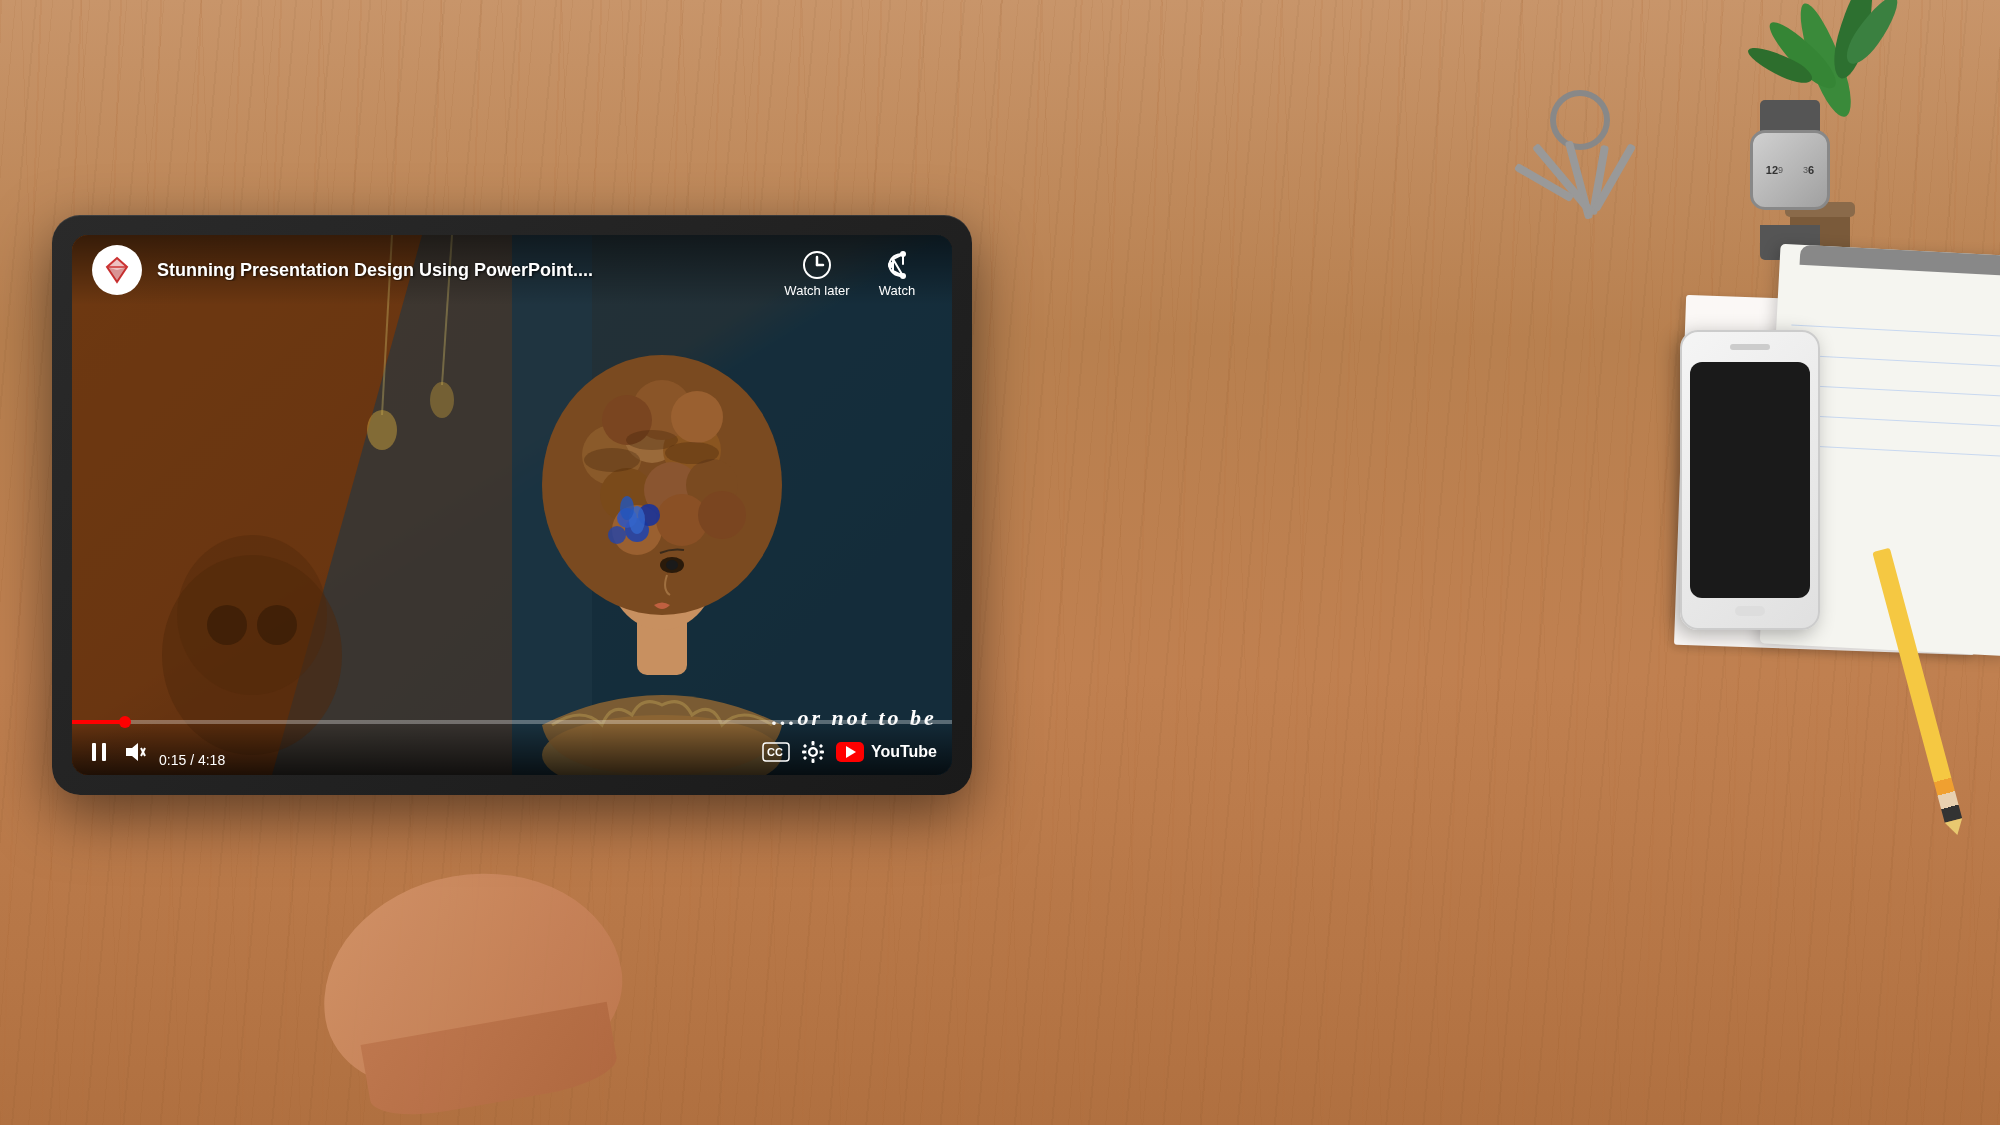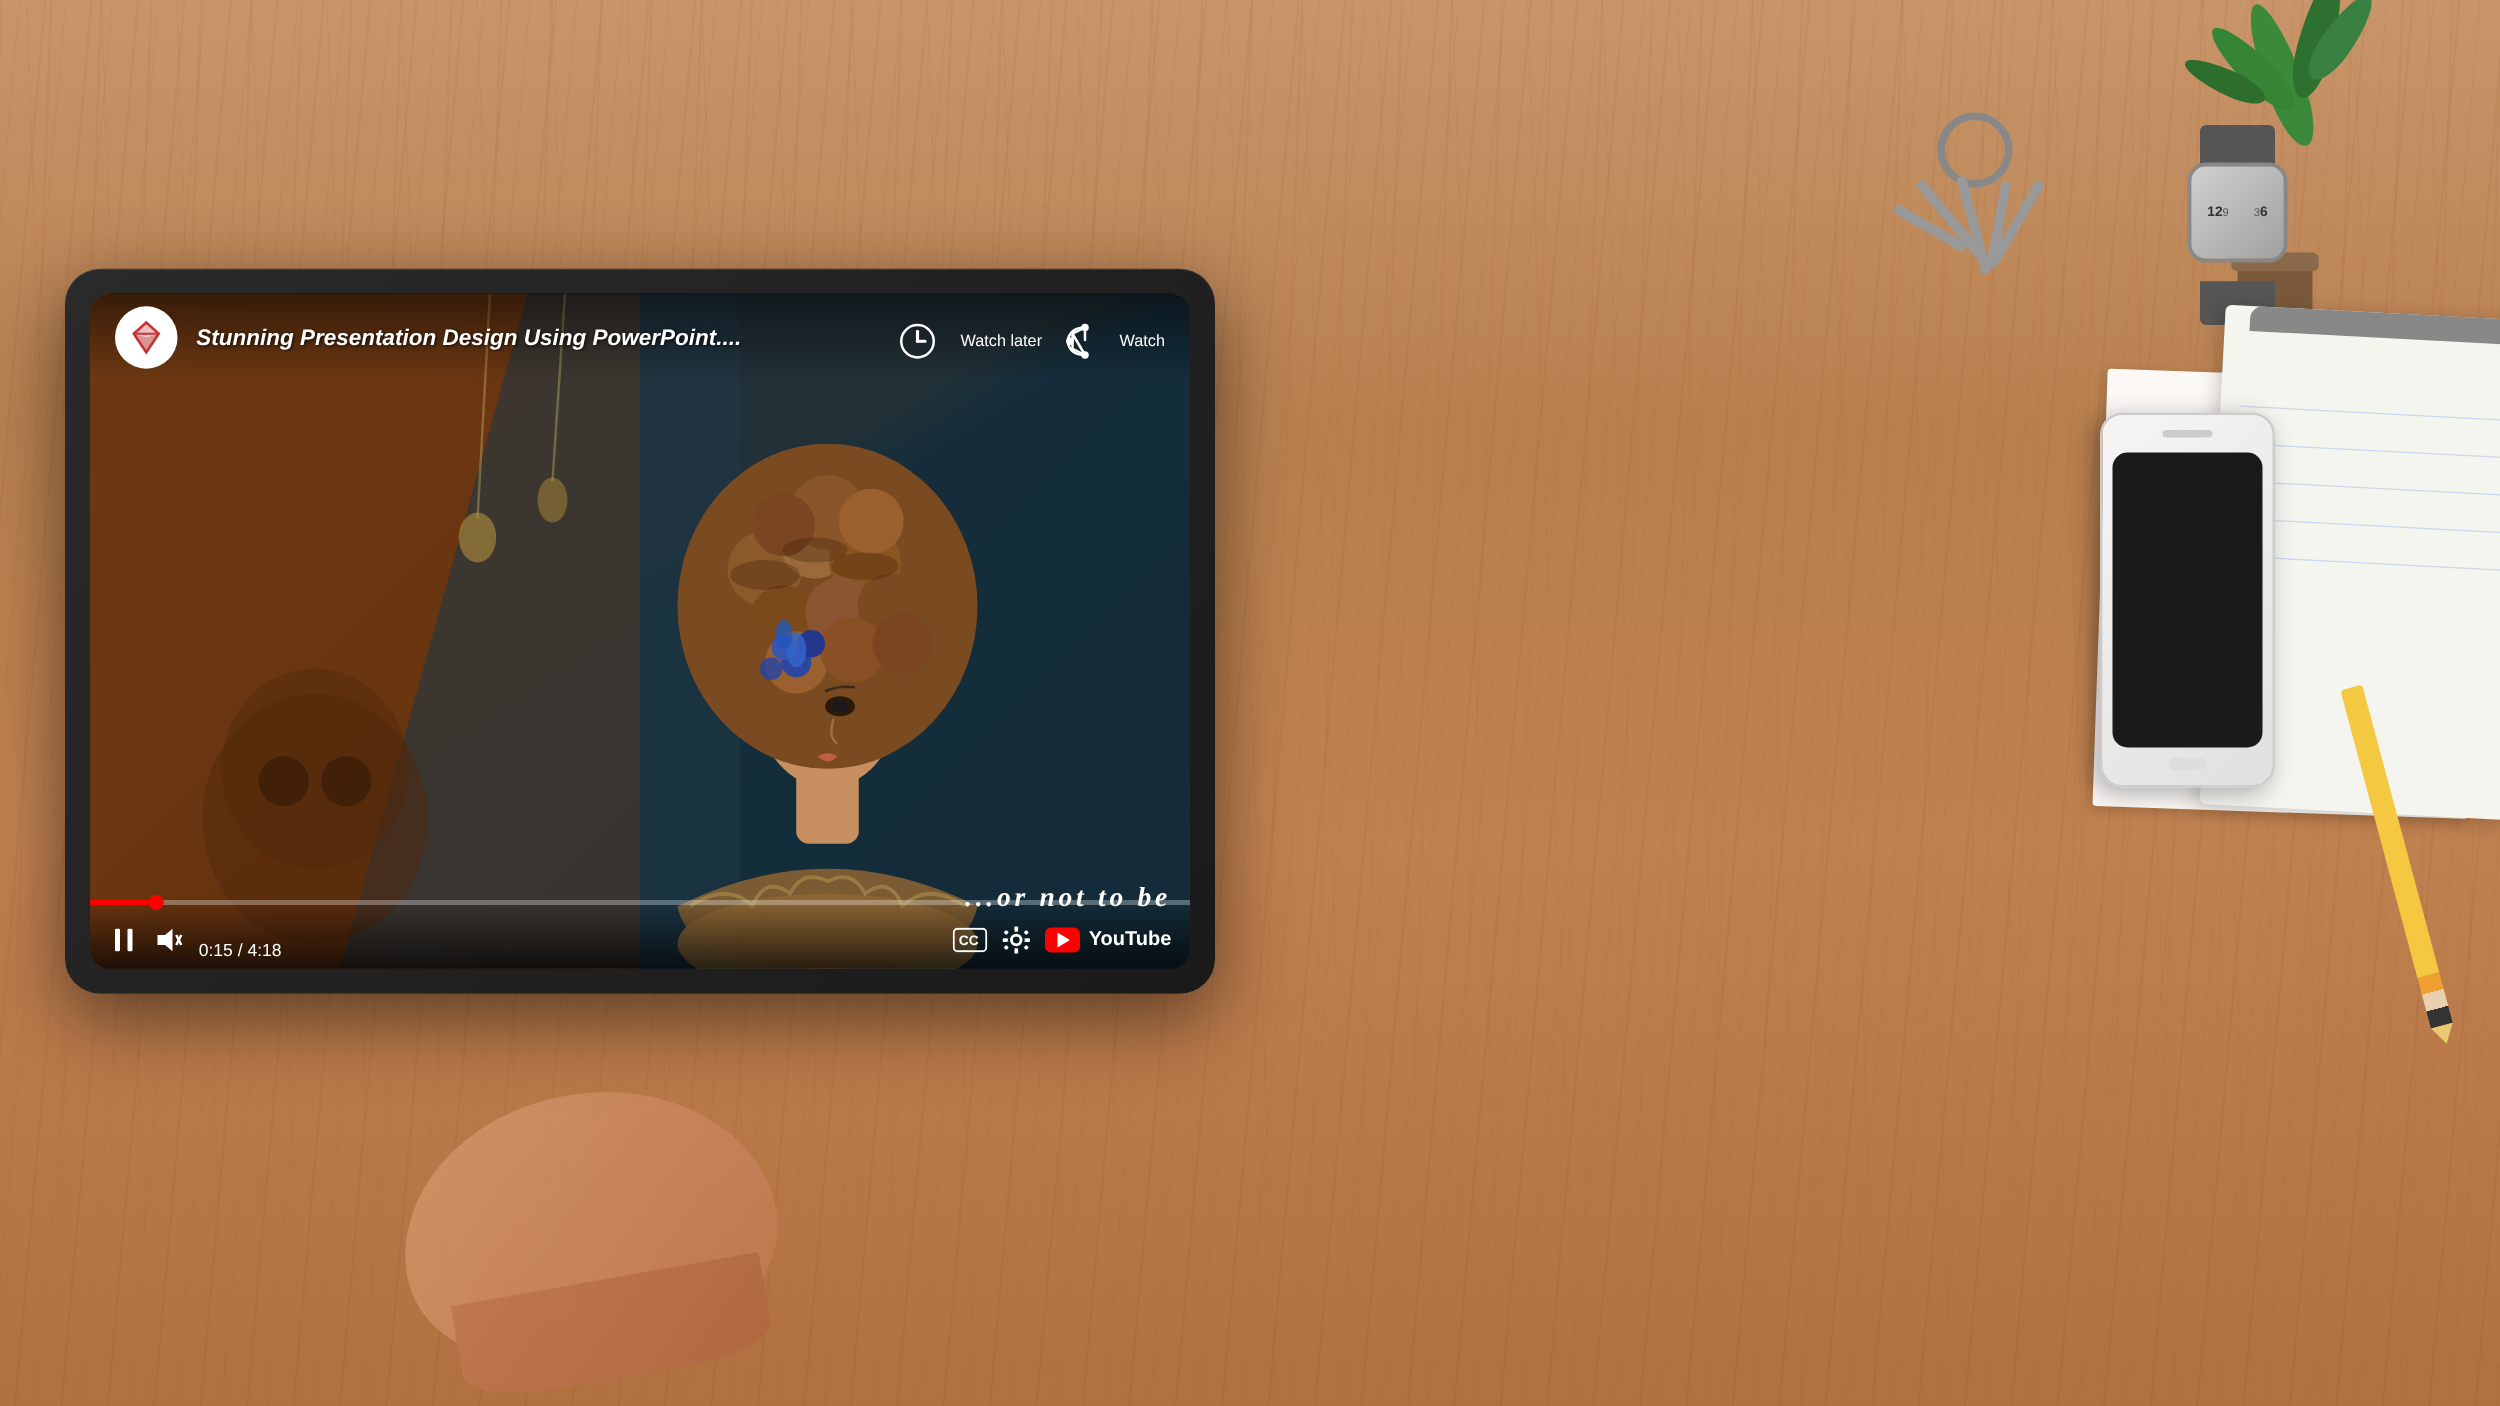--- a/index.html
+++ b/index.html
@@ -425,36 +425,35 @@
 
     .video-title {
       color: white;
       font-size: 18px;
       font-weight: bold;
       text-shadow: 1px 1px 3px rgba(0,0,0,0.8);
       flex: 1;
       white-space: nowrap;
       overflow: hidden;
       text-overflow: ellipsis;
-      font-style: italic;
     }
 
     
     .video-action-buttons {
       display: flex;
       gap: 10px;
       align-items: flex-start;
       padding-top: 5px;
     }
 
     .action-btn {
       display: flex;
-      flex-direction: row;
+      flex-direction: column;
       align-items: center;
-      gap: 16px;
+      gap: 0;
       color: white;
       cursor: pointer;
       min-width: 70px;
     }
 
     .action-btn-icon {
       width: 36px;
       height: 36px;
       display: flex;
       align-items: center;

